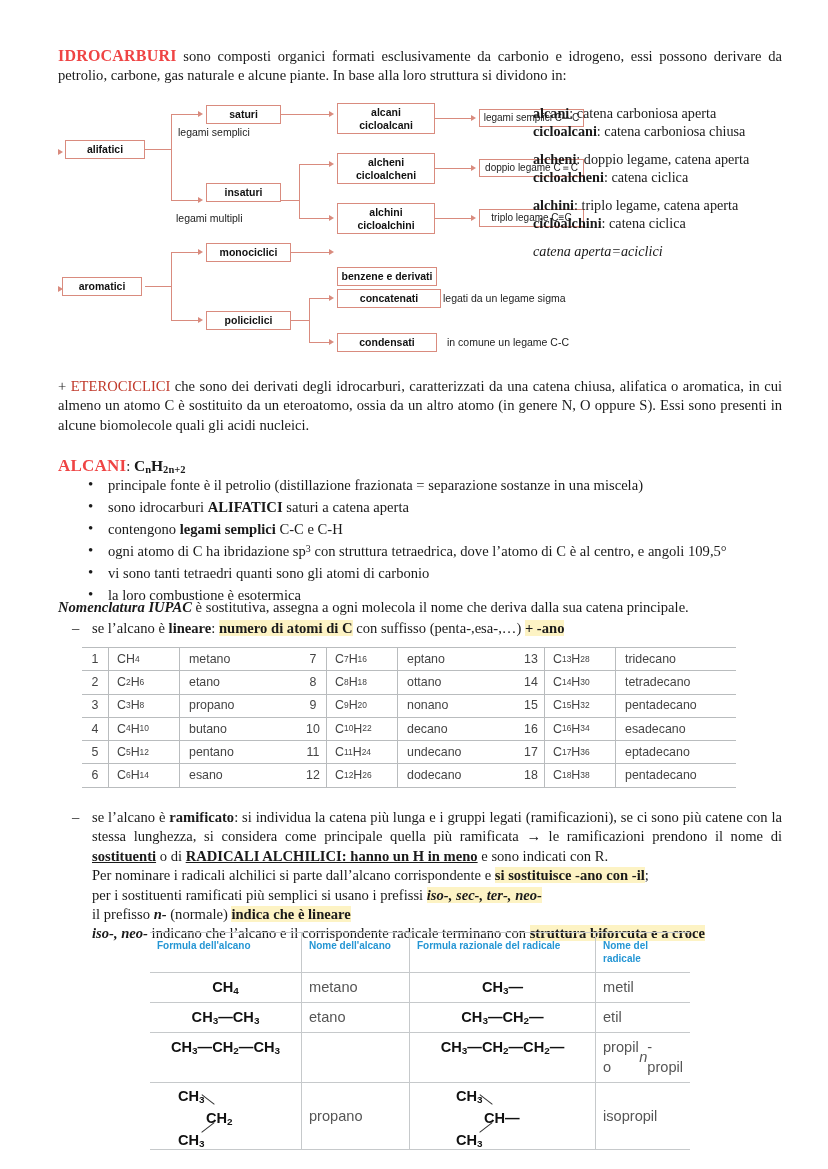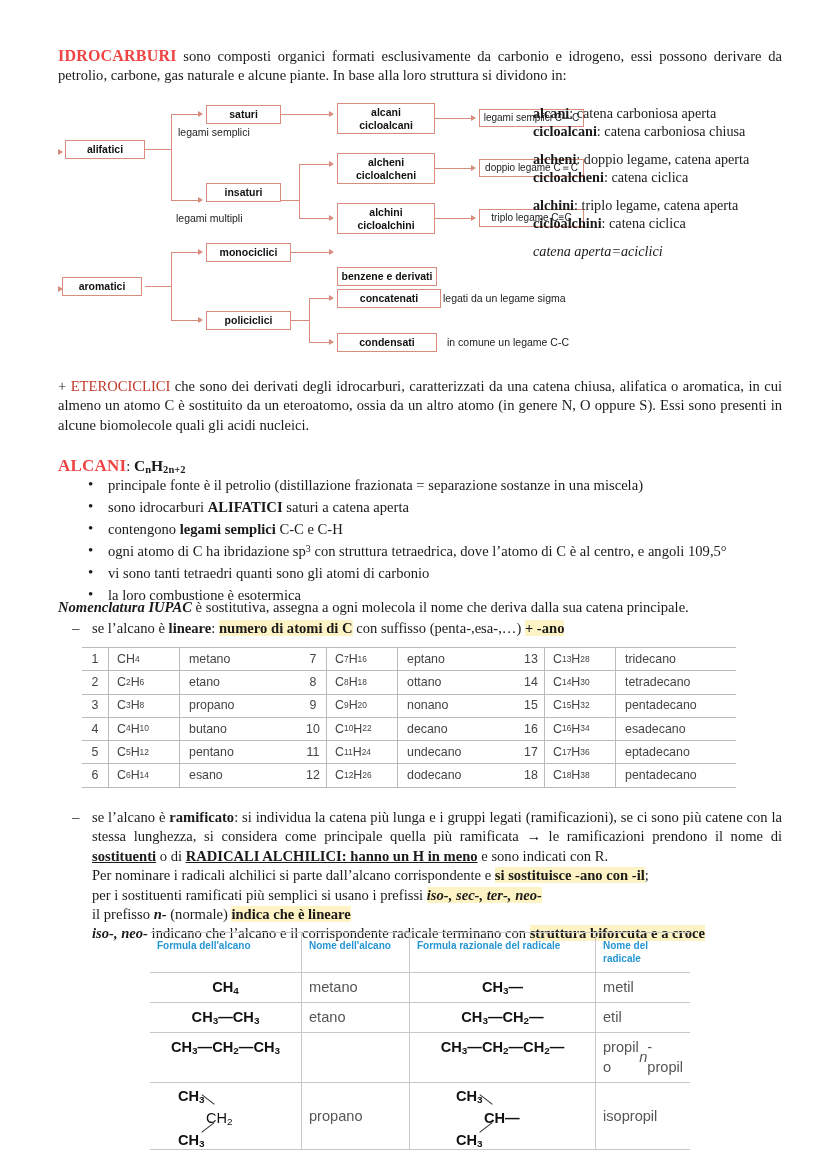--- a/index.html
+++ b/index.html
@@ -109,21 +109,21 @@
   #radtable .rc { box-sizing:border-box; padding:5px 7px; }
   #radtable .rc.sep { border-left:1px solid #c6c9cb; }
   .c1 { width:151px; text-align:center; color:#111; font-weight:bold; }
   .c2 { width:108px; color:#555; }
   .c3 { width:186px; text-align:center; color:#111; font-weight:bold; }
   .c4 { width:95px; color:#555; }
   #radtable .rhead .c1, #radtable .rhead .c3 { text-align:left; }
   .vcent { display:flex; align-items:center; }
   .struct { position:relative; height:66px; }
   .struct .s-top { position:absolute; left:28px; top:4px; font-weight:bold; }
-  .struct .s-mid { position:absolute; left:56px; top:26px; font-weight:normal; }
+  .struct .s-mid { position:absolute; left:56px; top:26px; font-weight:bold; }
   .struct .s-bot { position:absolute; left:28px; top:48px; font-weight:bold; }
   .struct .sl1 { position:absolute; left:50px; top:16px; width:16px; height:1.3px; background:#333; transform:rotate(38deg); }
   .struct .sl2 { position:absolute; left:50px; top:44px; width:16px; height:1.3px; background:#333; transform:rotate(-38deg); }
   .struct3 { position:relative; height:66px; }
   .struct3 .s-top { position:absolute; left:46px; top:4px; font-weight:bold; }
   .struct3 .s-mid { position:absolute; left:74px; top:26px; font-weight:bold; }
   .struct3 .s-bot { position:absolute; left:46px; top:48px; font-weight:bold; }
   .struct3 .sl1 { position:absolute; left:68px; top:16px; width:16px; height:1.3px; background:#333; transform:rotate(38deg); }
   .struct3 .sl2 { position:absolute; left:68px; top:44px; width:16px; height:1.3px; background:#333; transform:rotate(-38deg); }
 </style>

